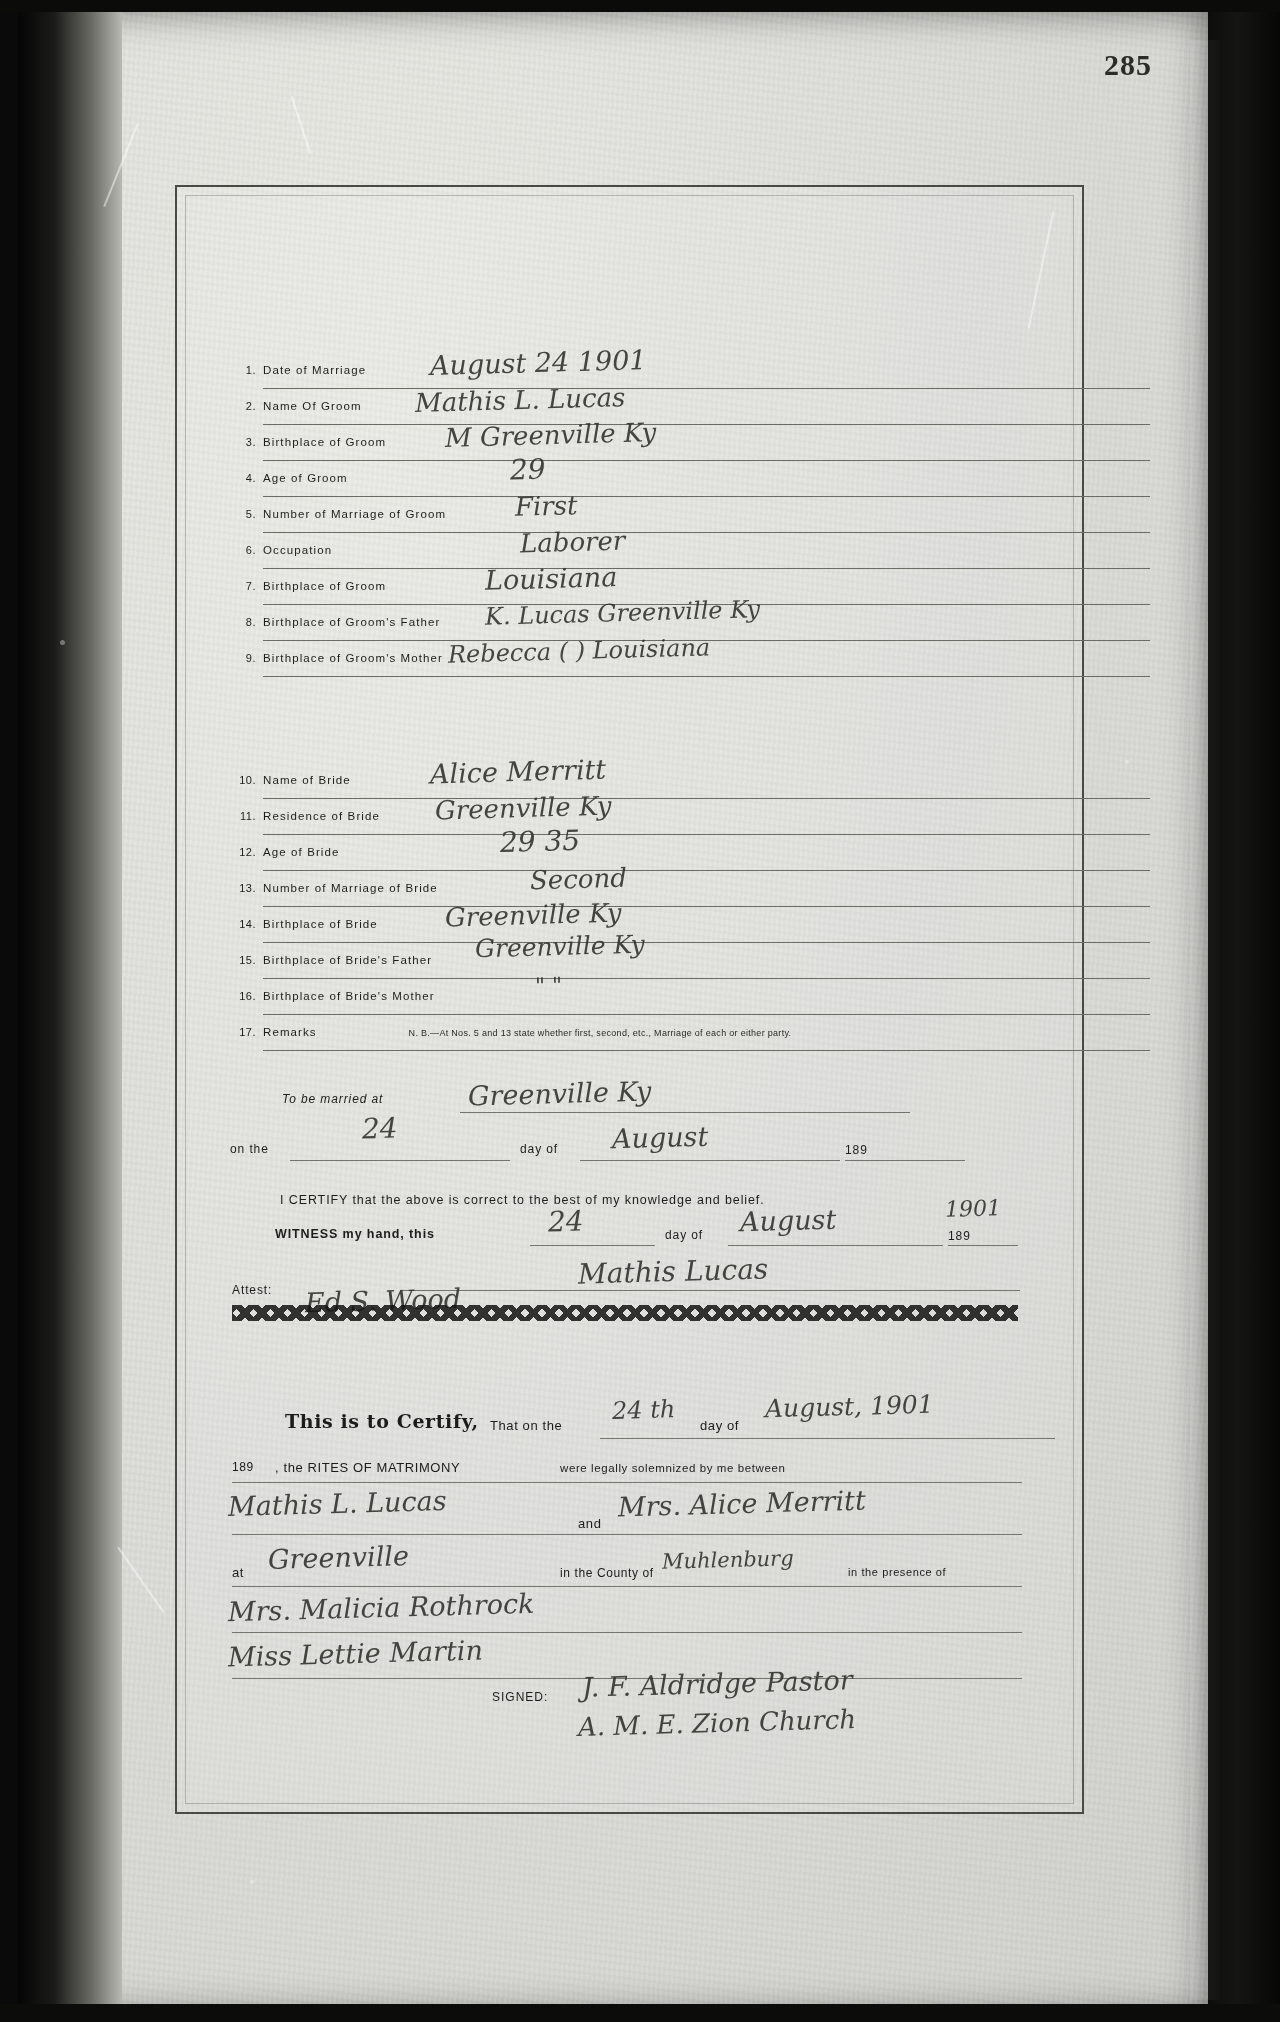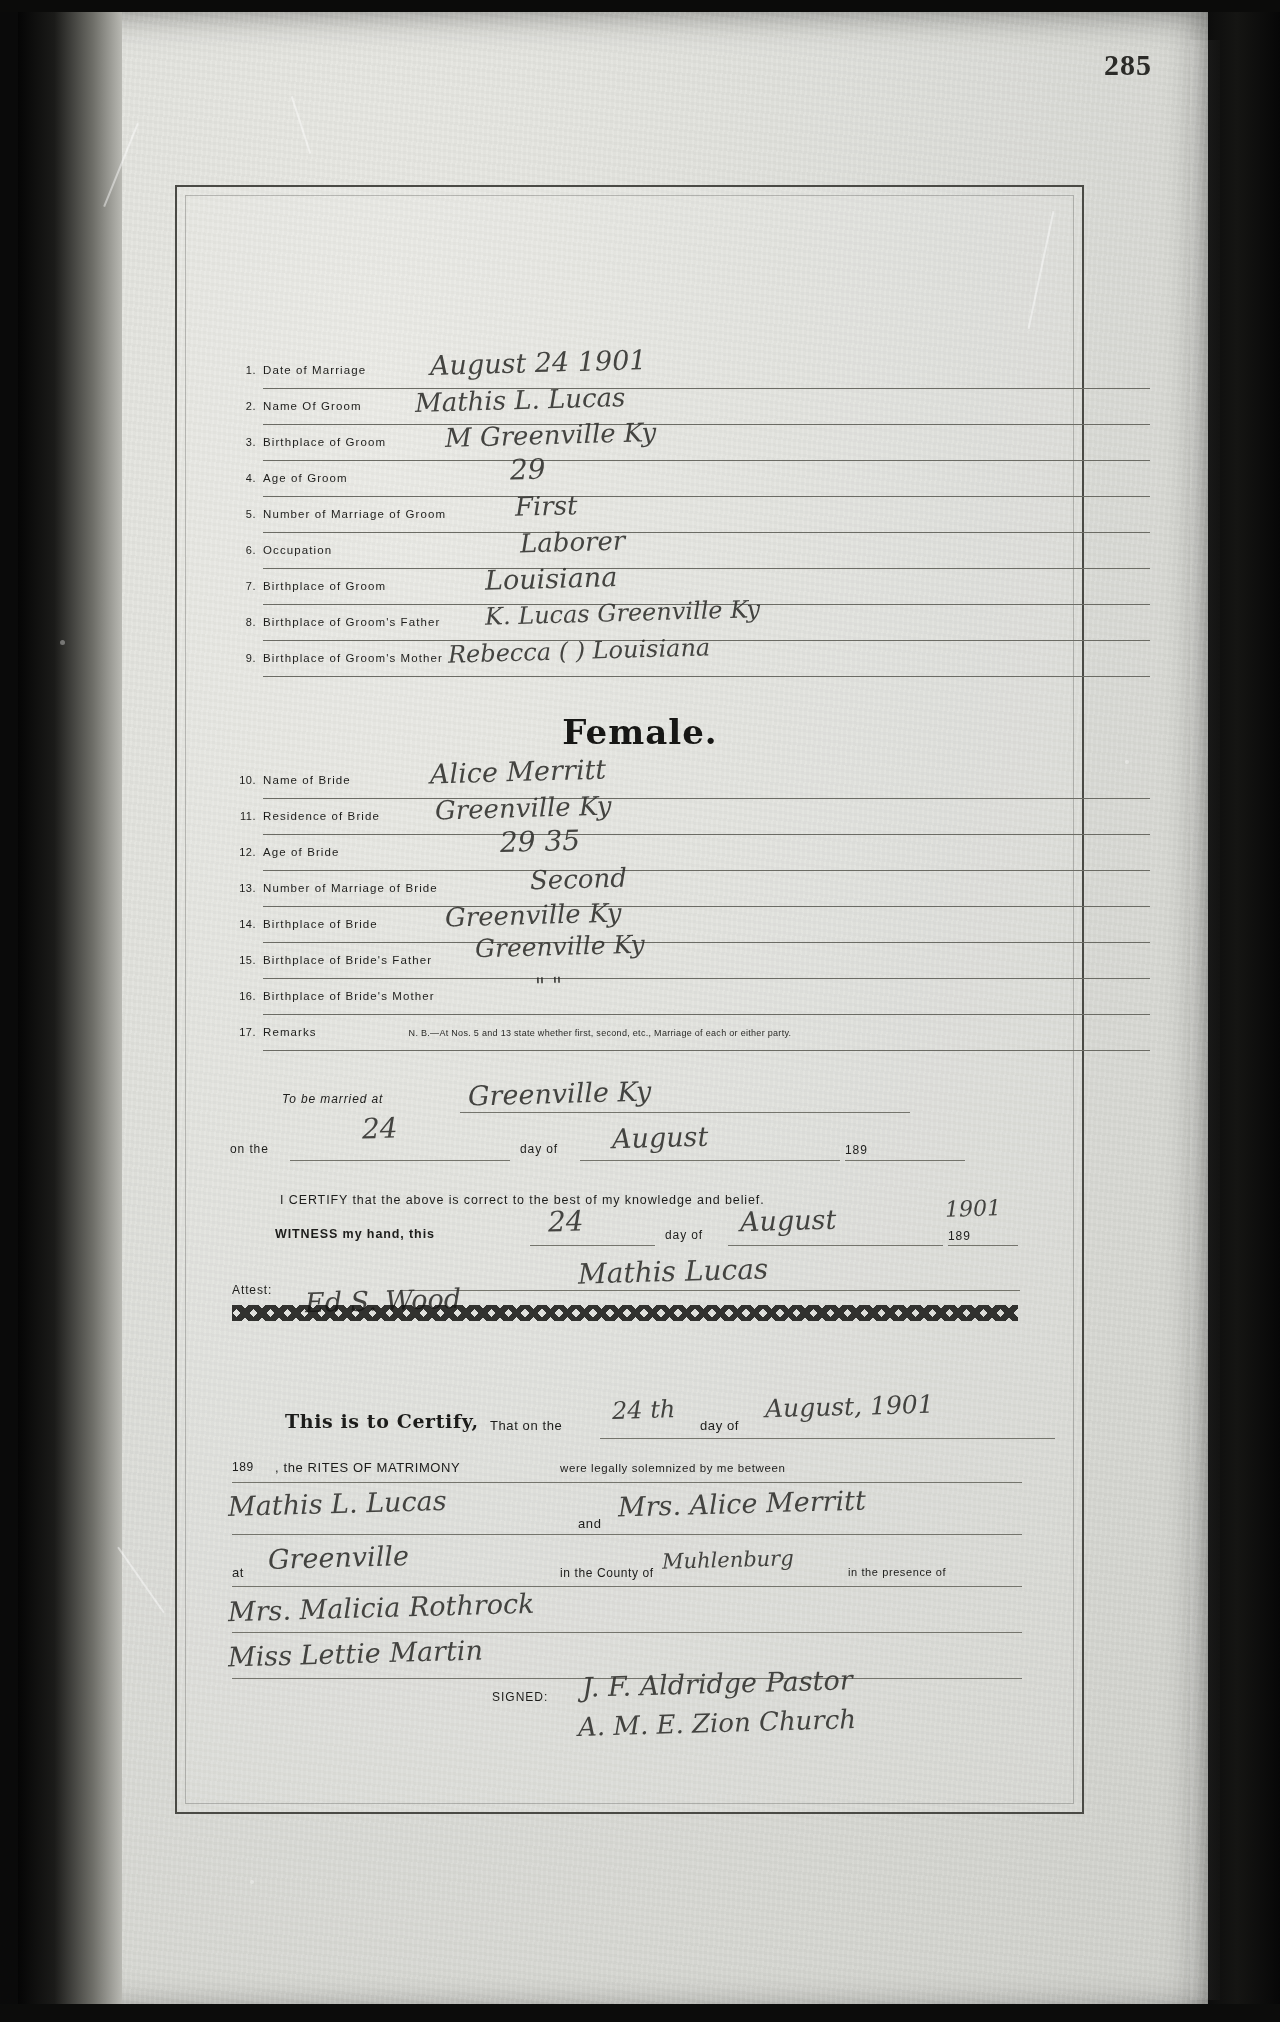--- a/index.html
+++ b/index.html
@@ -273,21 +273,20 @@
     <span class="hand" style="left:255px; top:-8px; font-size:24px;">K. Lucas  Greenville Ky</span>
   </div>
 
   <div class="field-row" style="top:643px;">
     <span class="fld-num">9.</span>
     <span class="fld-label">Birthplace of Groom's Mother</span>
     <span class="fld-rule"></span>
     <span class="hand" style="left:218px; top:-6px; font-size:24px;">Rebecca (    ) Louisiana</span>
   </div>
 
-  <div id="female-heading" class="gothic">Female.</div>
 
   <div class="field-row" style="top:765px;">
     <span class="fld-num">10.</span>
     <span class="fld-label">Name of Bride</span>
     <span class="fld-rule"></span>
     <span class="hand" style="left:200px; top:-9px; font-size:27px;">Alice Merritt</span>
   </div>
 
   <div class="field-row" style="top:801px;">
     <span class="fld-num">11.</span>

